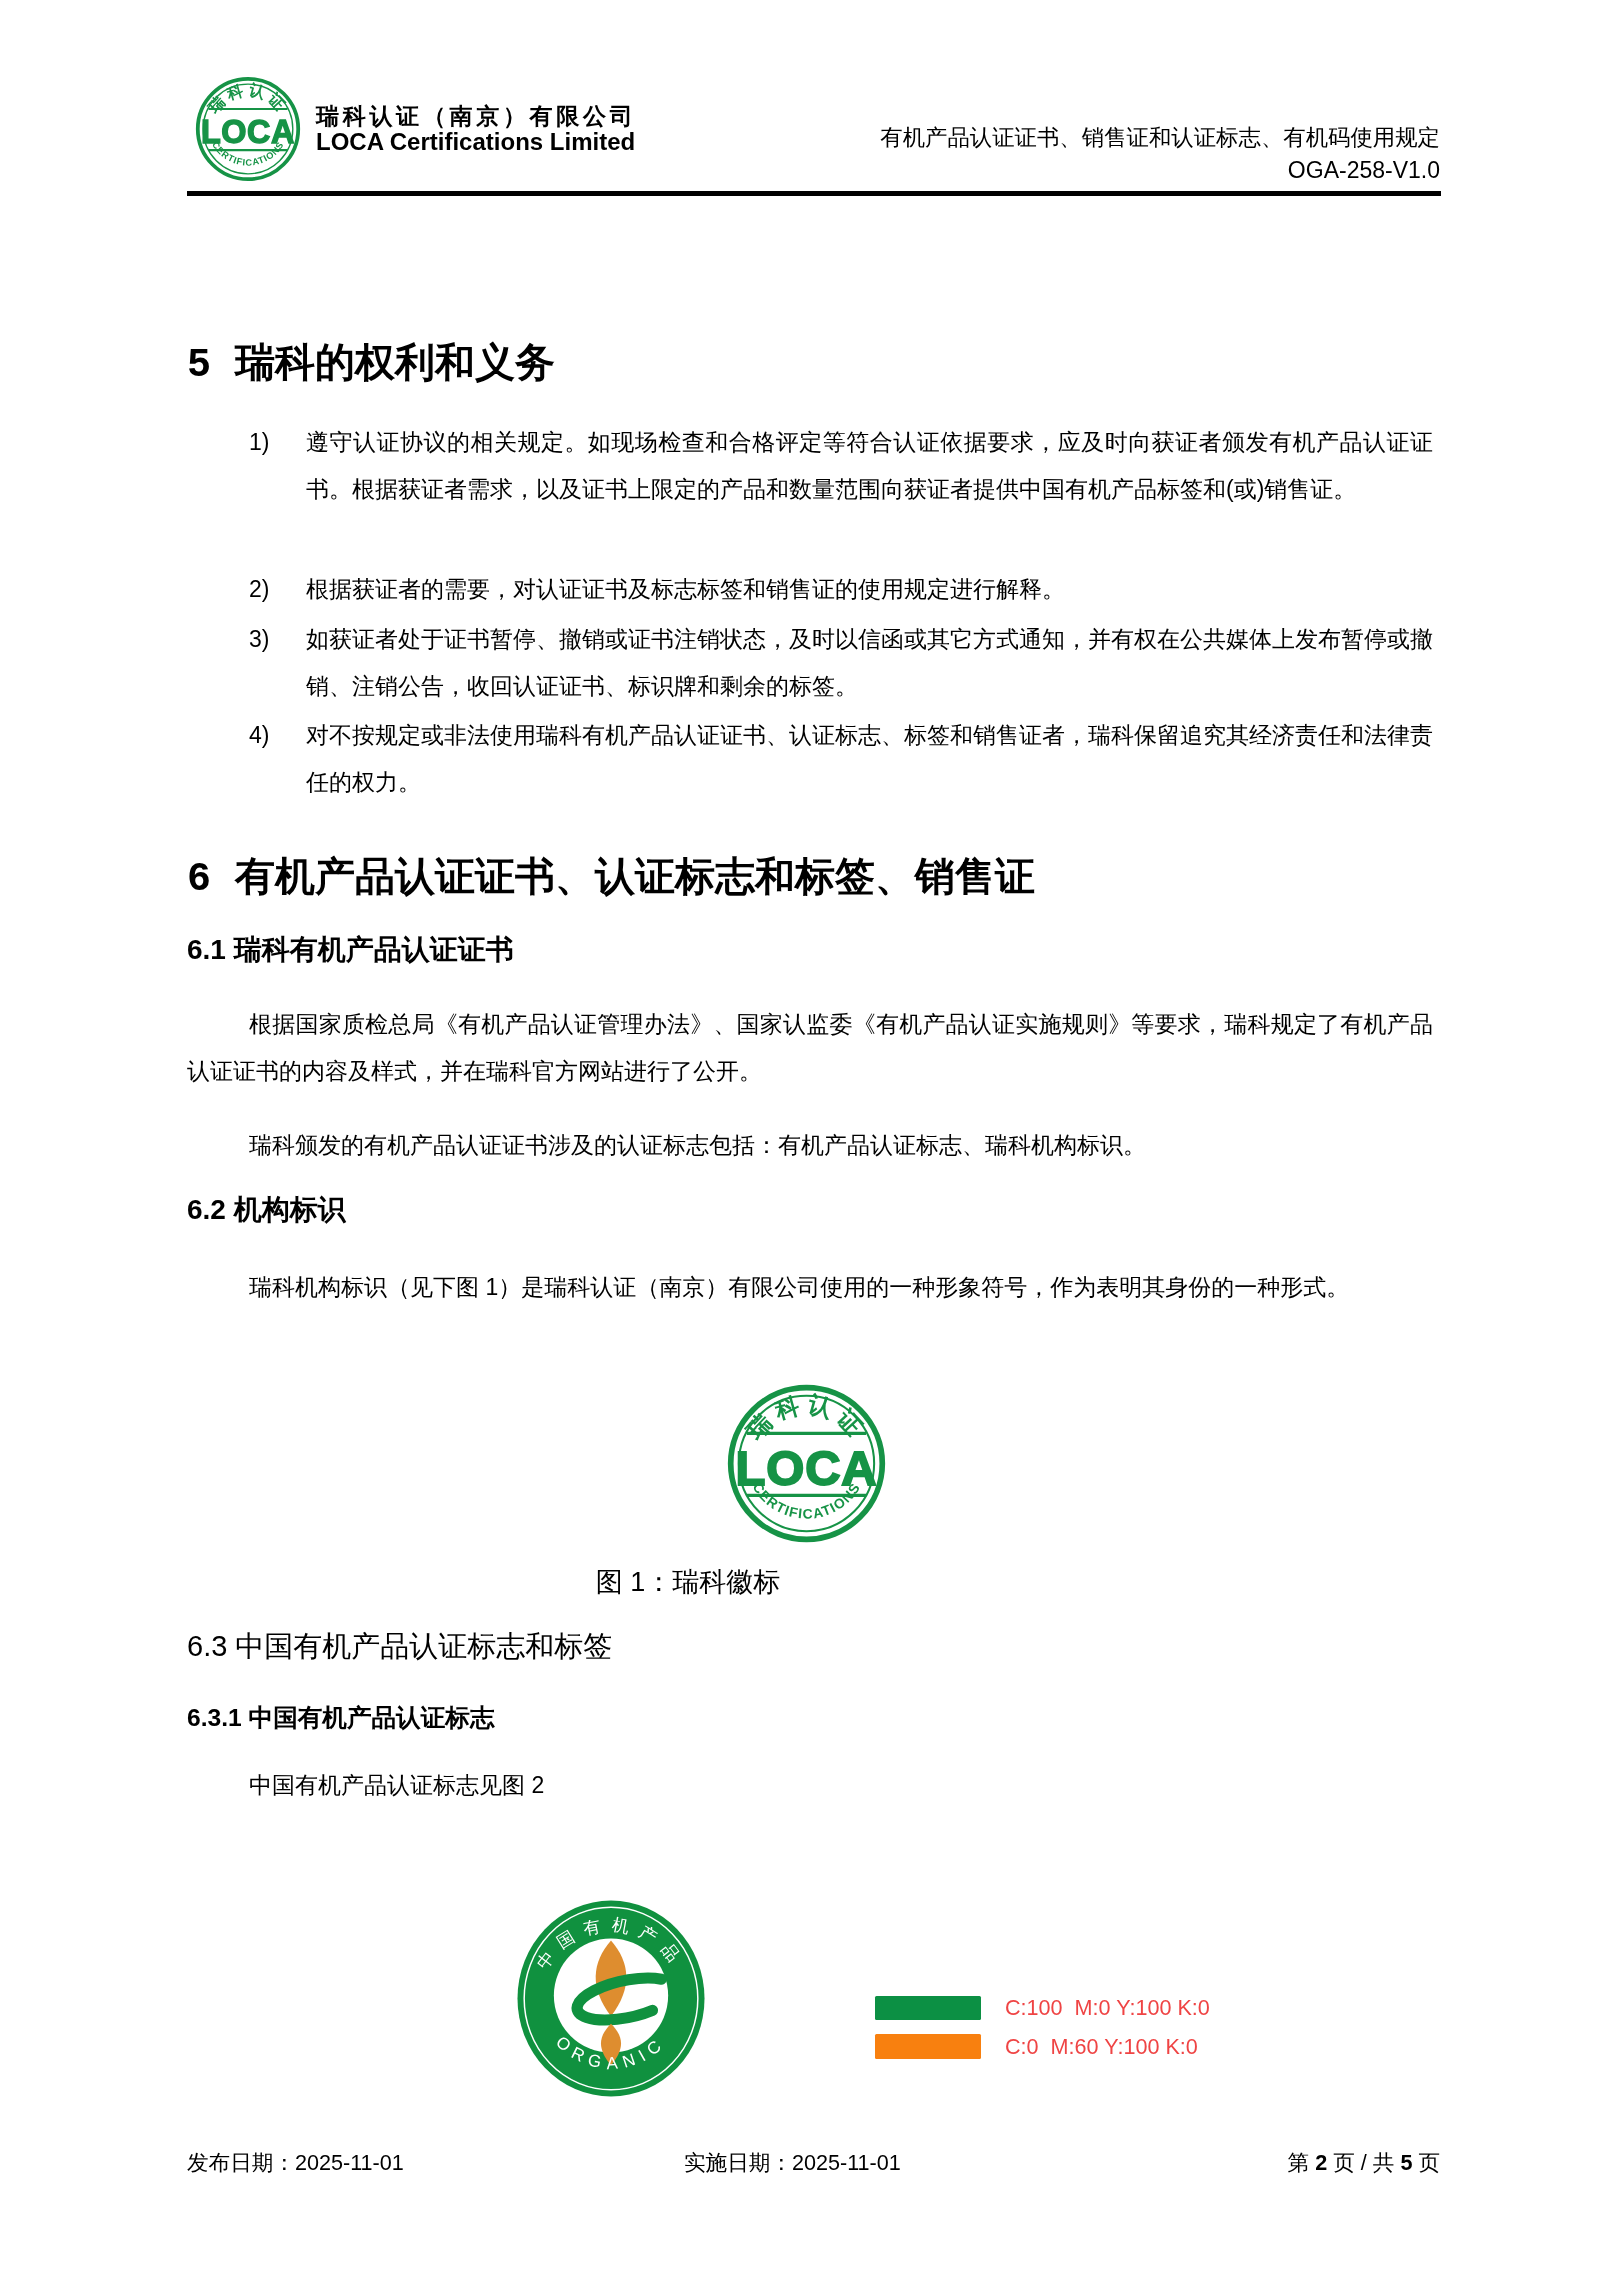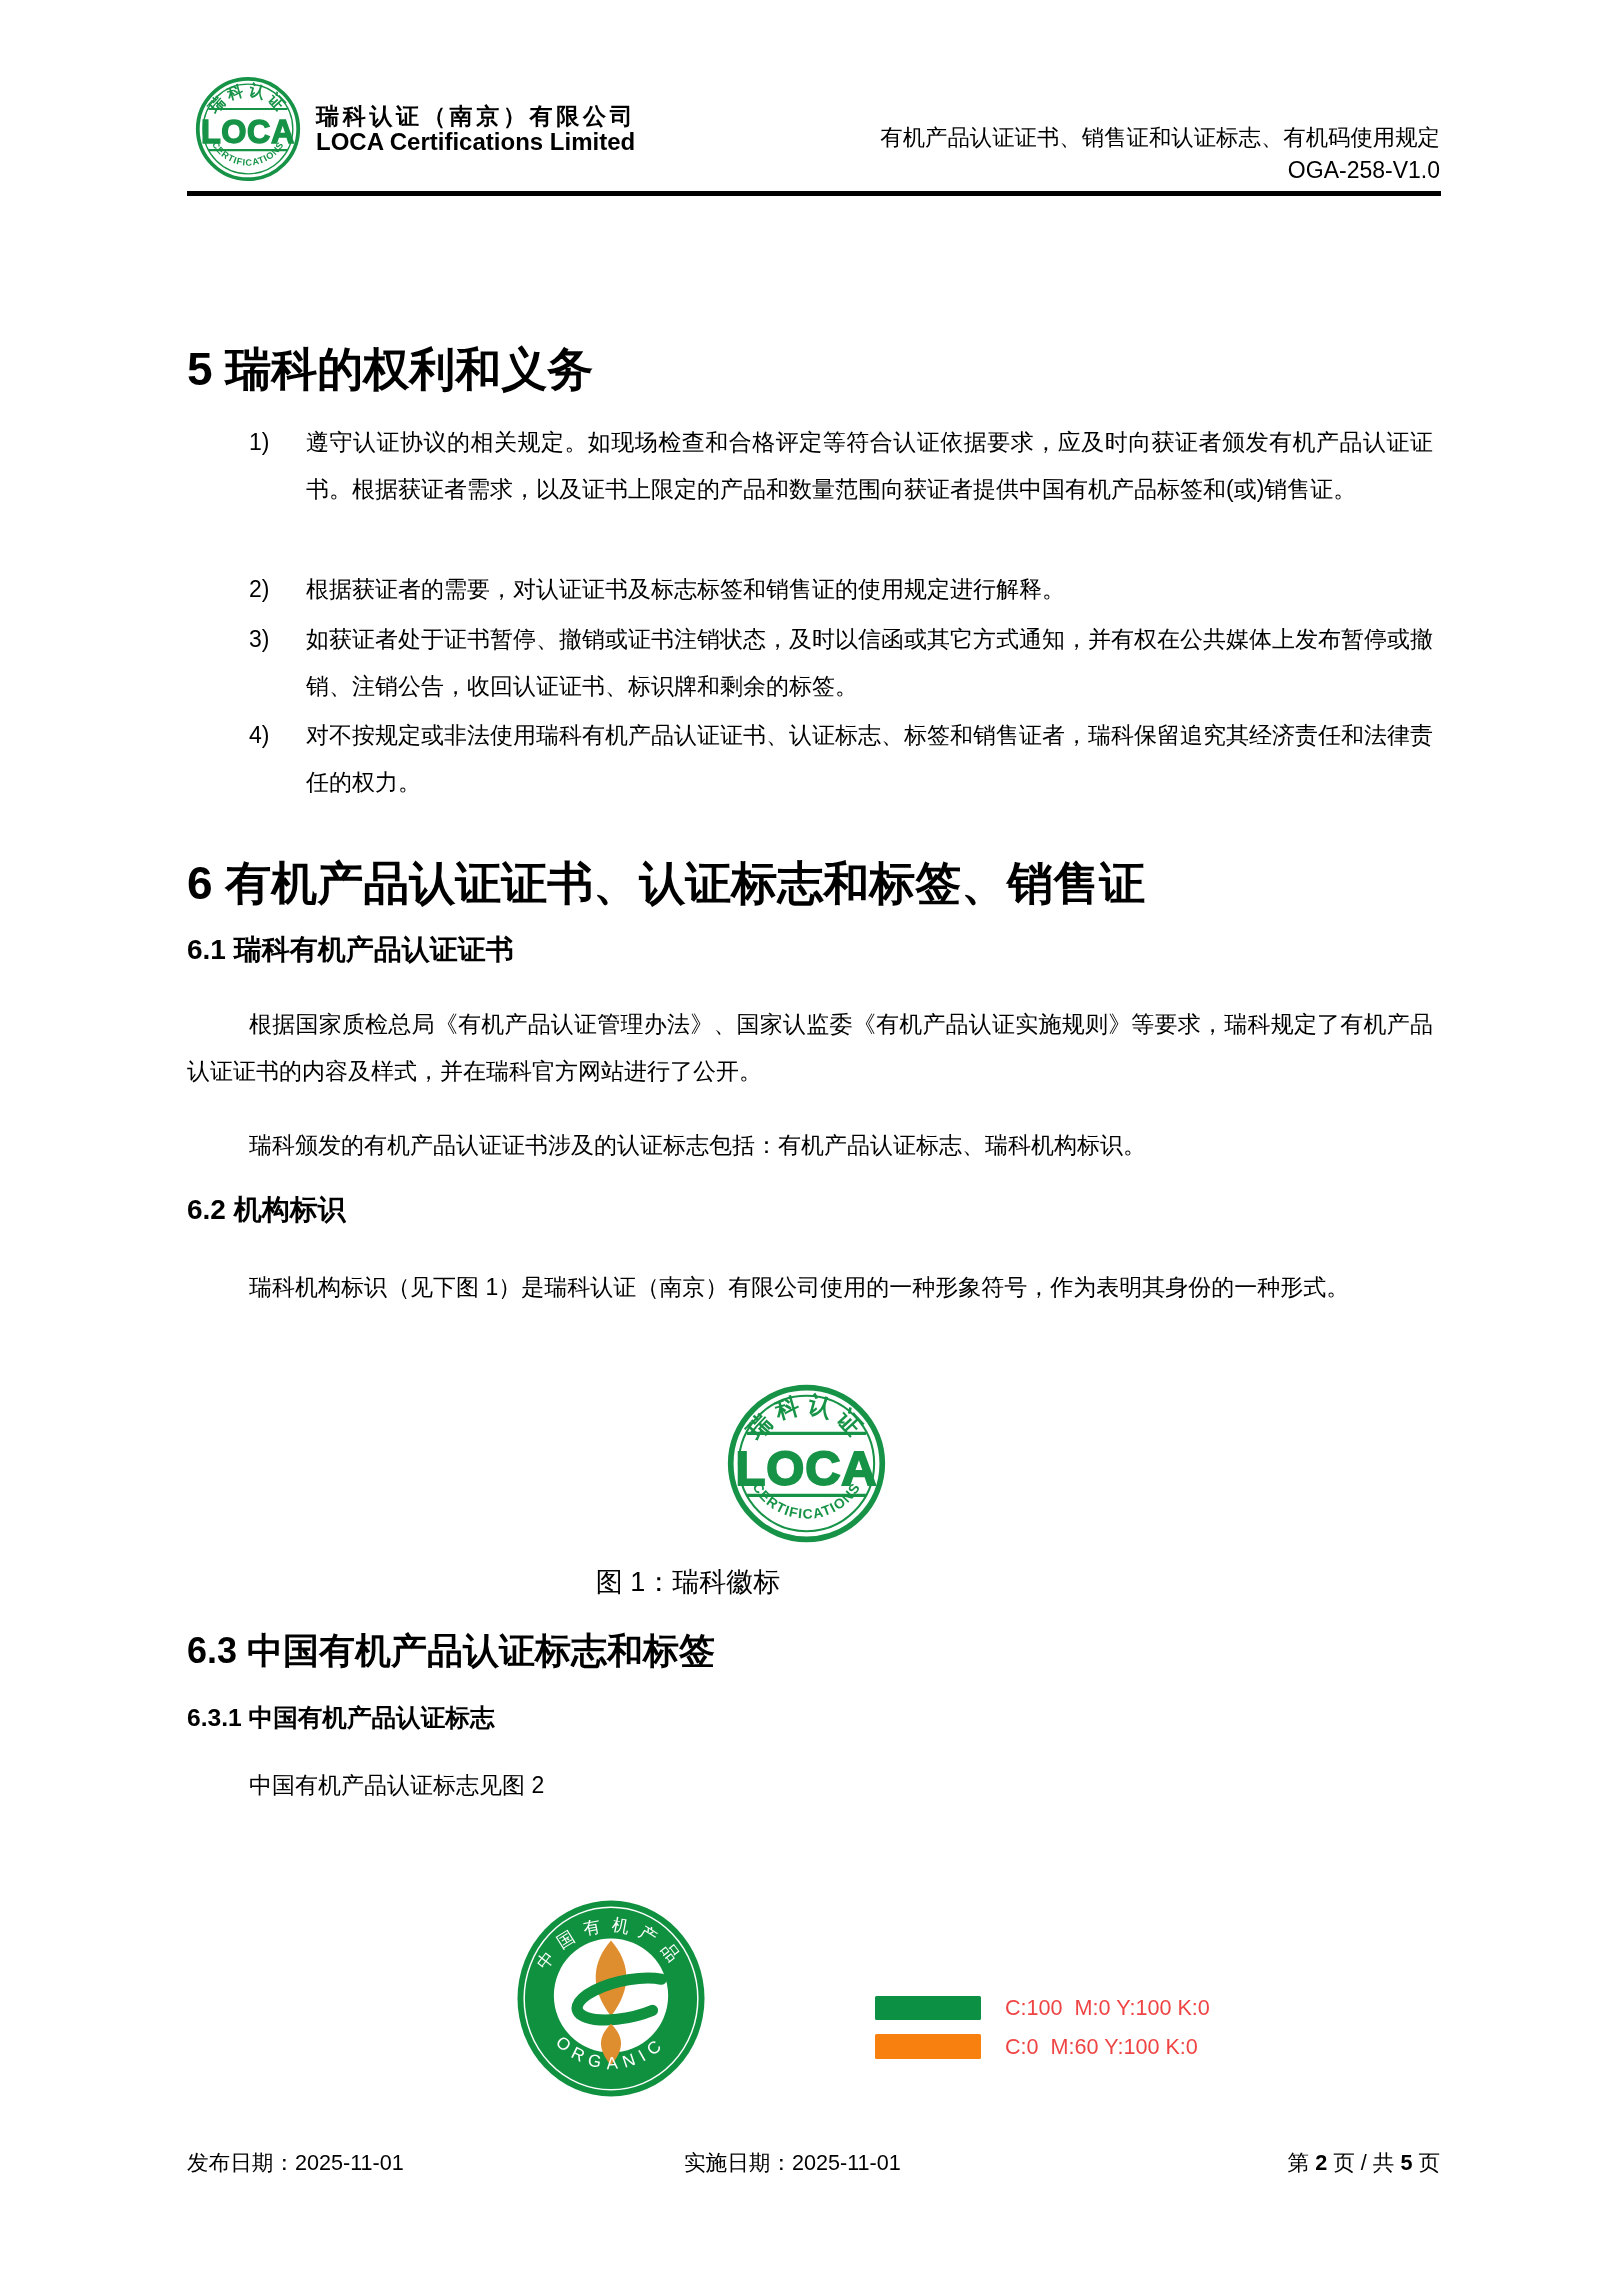--- a/index.html
+++ b/index.html
@@ -6,23 +6,23 @@
   .page{
     position:relative;
     width:1617px;height:2295px;
     background:#ffffff;
     font-family:"Liberation Sans",sans-serif;
     color:#000;
     overflow:hidden;
   }
   .abs{position:absolute;}
   .body-text{font-size:23px;line-height:47px;text-align:justify;}
-  .h-sec{font-size:46px;font-weight:bold;line-height:1.15;}
+  .h-sec{font-size:40px;font-weight:bold;line-height:1.15;font-family:Liberation Mono, monospace;}
   .h-sub{font-size:28px;font-weight:bold;line-height:1.15;}
-  .h-63{font-size:36px;font-weight:bold;line-height:1.15;}
+  .h-63{font-size:29px;font-weight:normal;line-height:1.15;}
   .h-sss{font-size:24.6px;font-weight:bold;line-height:1.15;}
   .li-row{position:absolute;left:187px;width:1246px;}
   .li-row .num{position:absolute;left:62px;top:0;font-size:23px;line-height:47px;}
   .li-row .txt{margin-left:119px;}
   .para-ind{text-indent:62px;}
   .company-zh{font-size:23px;font-weight:bold;letter-spacing:3.7px;line-height:26px;white-space:nowrap;}
   .company-en{font-size:24px;font-weight:bold;line-height:26px;white-space:nowrap;}
   .doc-meta{text-align:right;line-height:32px;white-space:nowrap;}
   .doc-meta .l1{font-size:22.4px;}
   .doc-meta .l2{font-size:23px;}

